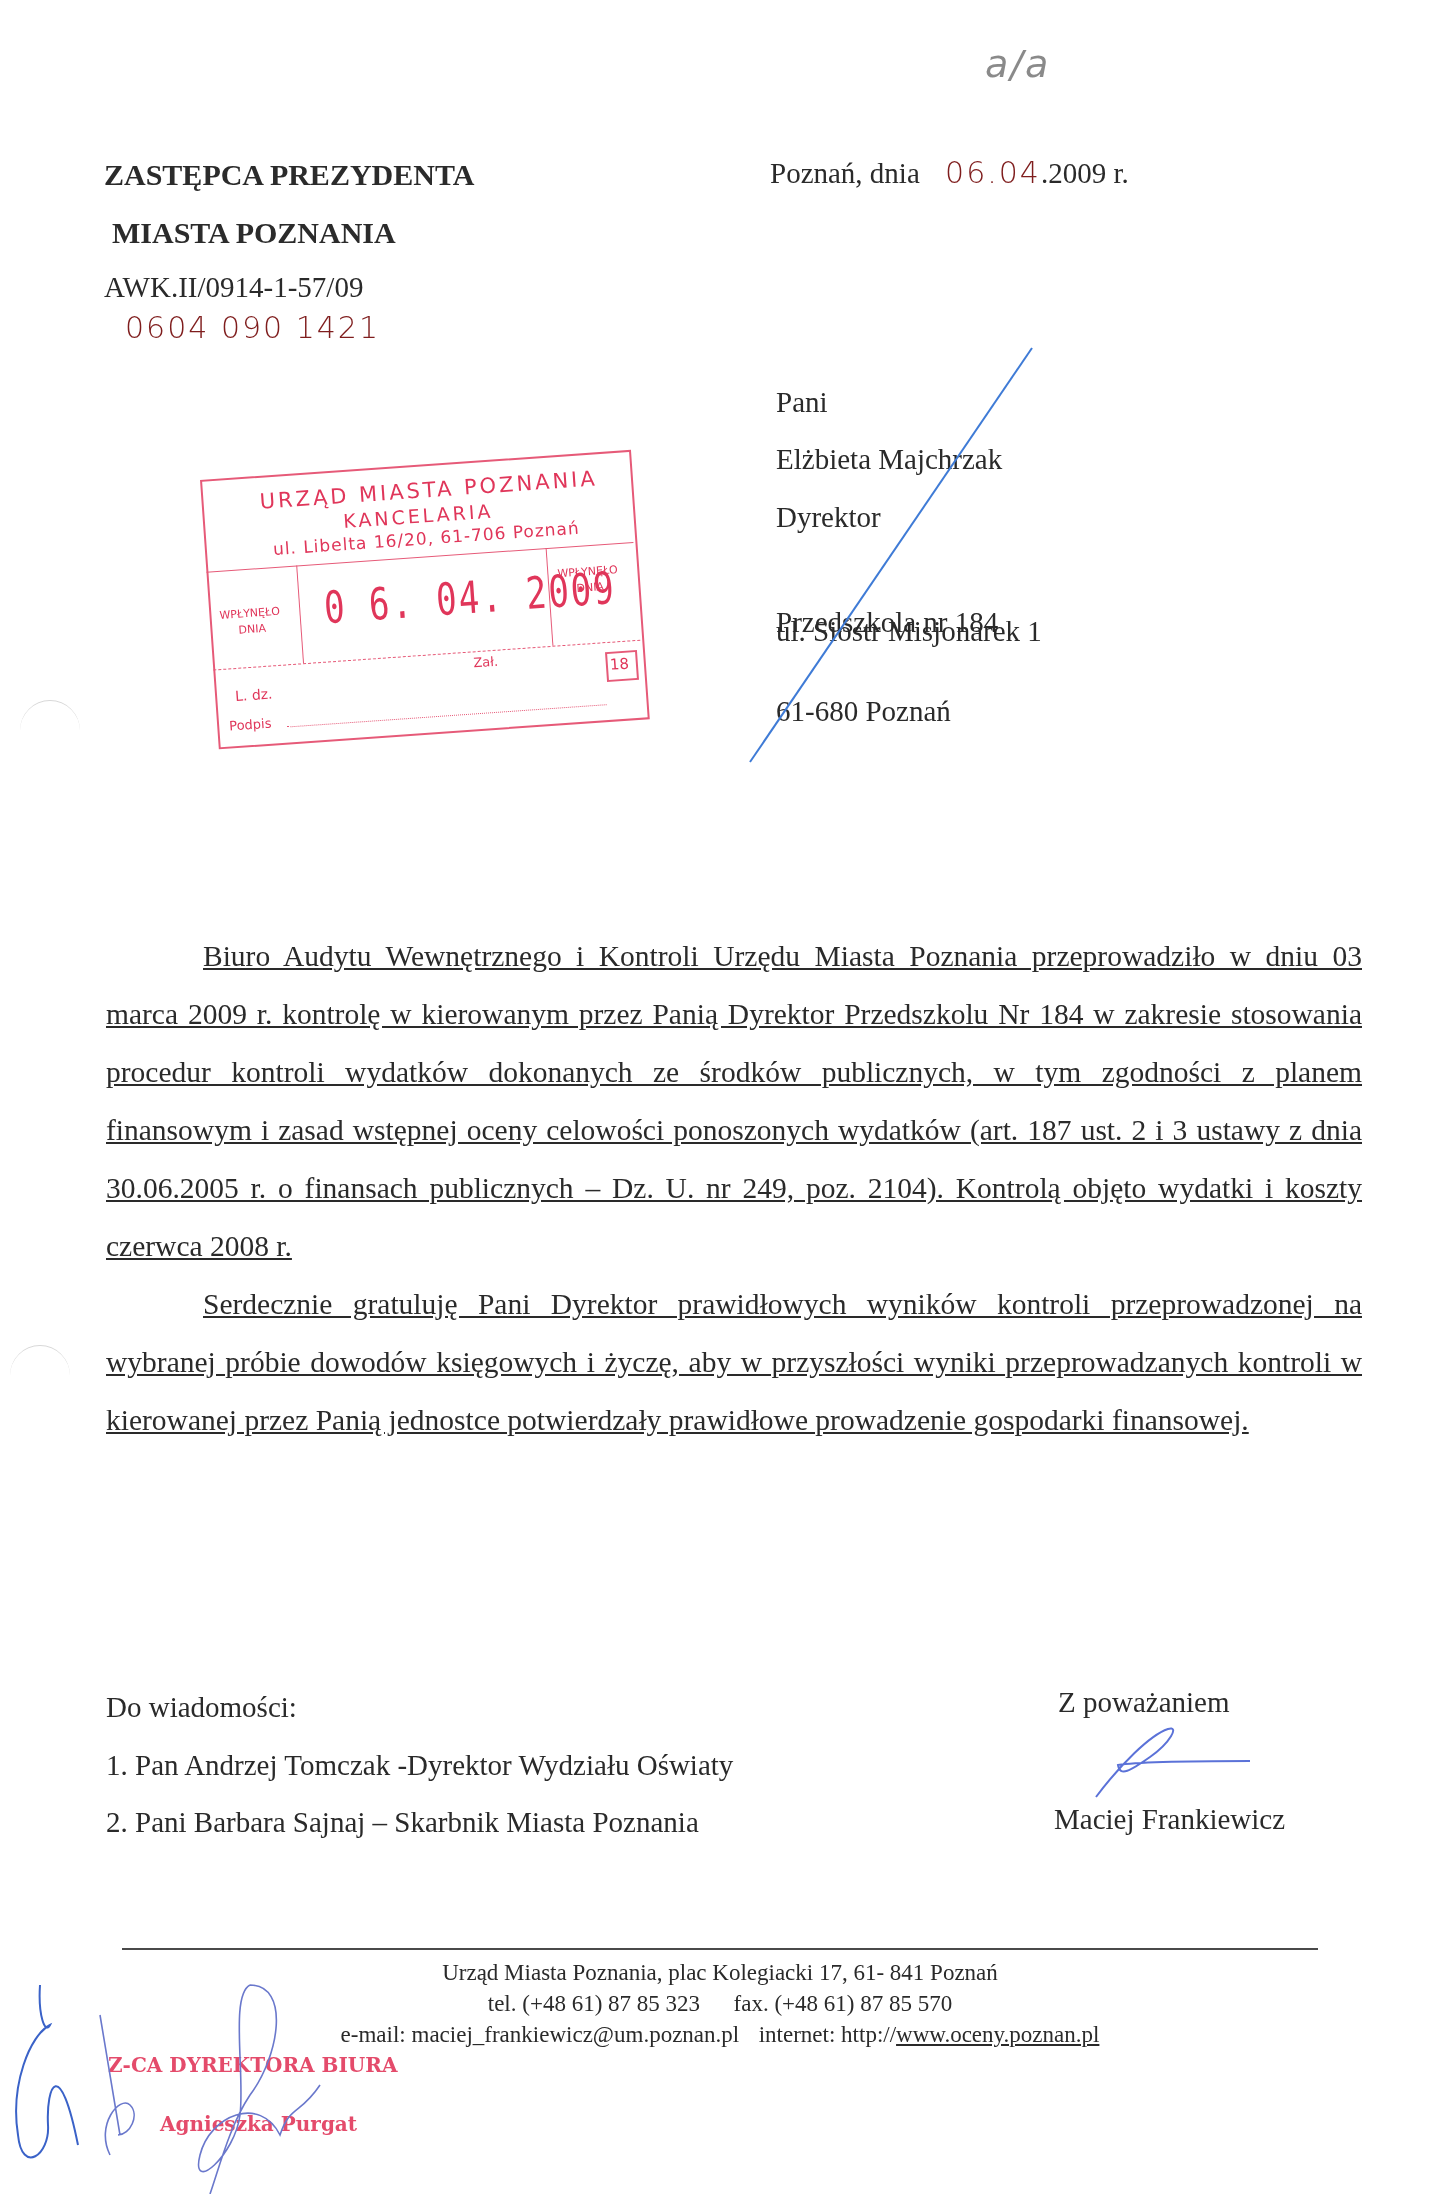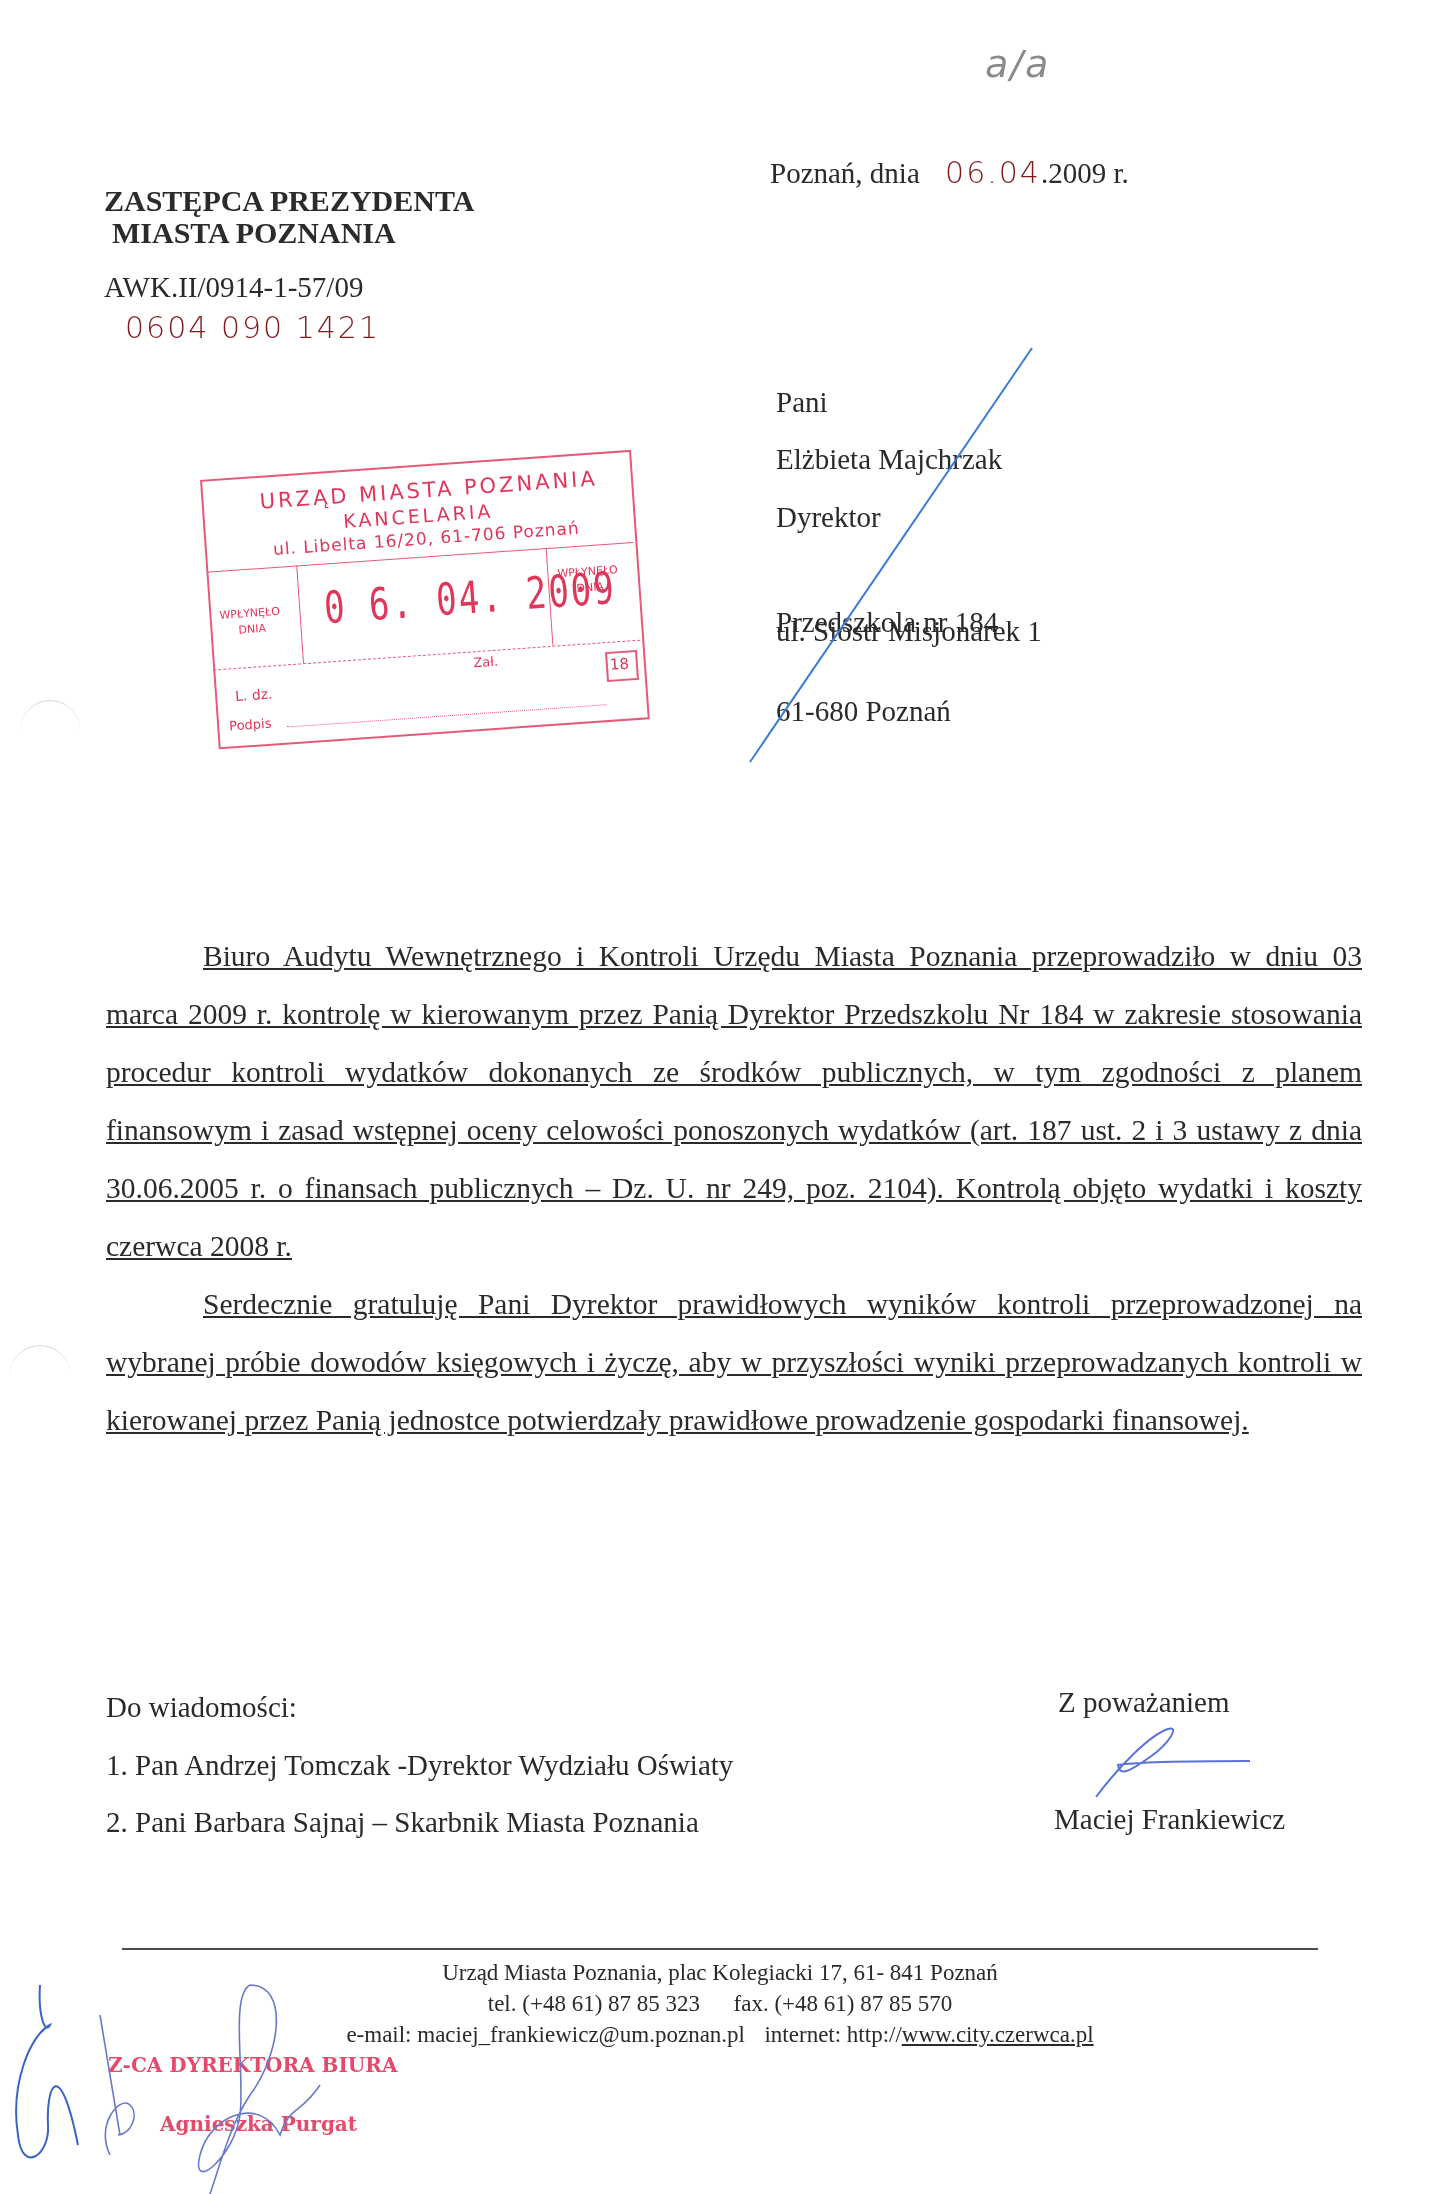--- a/index.html
+++ b/index.html
@@ -25,21 +25,21 @@
   a.link { color: #2a2a2a; text-decoration: underline; }
 </style>
 </head>
 <body>
 
 <div class="punch" style="left:20px; top:700px;"></div>
 <div class="punch" style="left:10px; top:1345px;"></div>
 
 <div class="abs hw hw-grey" style="left:985px; top:10px; font-size:38px; font-style:italic;margin-top:32px;">a/a</div>
 
-<div class="abs hdr serif" style="left:104px; top:158px;margin-top:26px;">ZASTĘPCA PREZYDENTA</div>
+<div class="abs hdr serif" style="left:104px; top:158px;">ZASTĘPCA PREZYDENTA</div>
 <div class="abs hdr serif" style="left:104px; top:216px;margin-left:8px;">MIASTA POZNANIA</div>
 <div class="abs txt serif" style="left:104px; top:273px;">AWK.II/0914-1-57/09</div>
 <div class="abs hw" style="left:125px; top:310px; font-size:30px;">0604 090 1421</div>
 
 <div class="abs txt serif" style="left:770px; top:158px;">
   <span>Poznań, dnia</span>
   <span class="hw" style="font-size:30px; margin-left:18px;">06.04</span><span>.2009 r.</span>
 </div>
 
 <div class="abs txt serif" style="left:776px; top:388px;">Pani</div>
@@ -93,21 +93,21 @@
 <div class="footer-line"></div>
 <div class="footer serif" style="top:1960px; left:130px; width:1180px;">Urząd Miasta Poznania, plac Kolegiacki 17, 61- 841 Poznań</div>
 <div class="footer serif" style="top:1991px; left:130px; width:1180px;">
   <span>tel. (+48 61) 87 85 323</span>
   <span style="display:inline-block; width:22px;"></span>
   <span>fax. (+48 61) 87 85 570</span>
 </div>
 <div class="footer serif" style="top:2022px; left:130px; width:1180px;">
   <span>e-mail: maciej_frankiewicz@um.poznan.pl</span>
   <span style="display:inline-block; width:8px;"></span>
-  <span>internet: http://</span><a class="link">www.city.czerwca.pl</a>
+  <span>internet: http://</span><a class="link">www.oceny.poznan.pl</a>
 </div>
 
 <div class="red-stamp" style="left:108px; top:2026px; font-size:20px;">Z-CA DYREKTORA BIURA</div>
 <div class="red-stamp" style="left:160px; top:2085px; font-size:20px;">Agnieszka  Purgat</div>
 <svg class="abs" style="left:0; top:1975px;" width="360" height="219">
   <path d="M40 10 C 38 40, 45 60, 50 50 C 30 60, 10 110, 18 160 C 22 200, 50 180, 48 150 C 46 110, 60 80, 78 170" fill="none" stroke="#3a62c8" stroke-width="2"></path>
   <path d="M100 40 L 120 160 M 110 180 C 95 150, 120 120, 130 130 C 140 140, 130 160, 118 160" fill="none" stroke="#6a78cc" stroke-width="1.6"></path>
   <path d="M250 10 C 230 20, 245 100, 240 140 C 235 180, 190 220, 200 180 C 210 140, 260 120, 280 160 C 290 130, 300 140, 320 110 M 250 10 C 290 10, 280 80, 250 120 C 230 150, 220 190, 210 219" fill="none" stroke="#6a78cc" stroke-width="1.6"></path>
 </svg>
 

